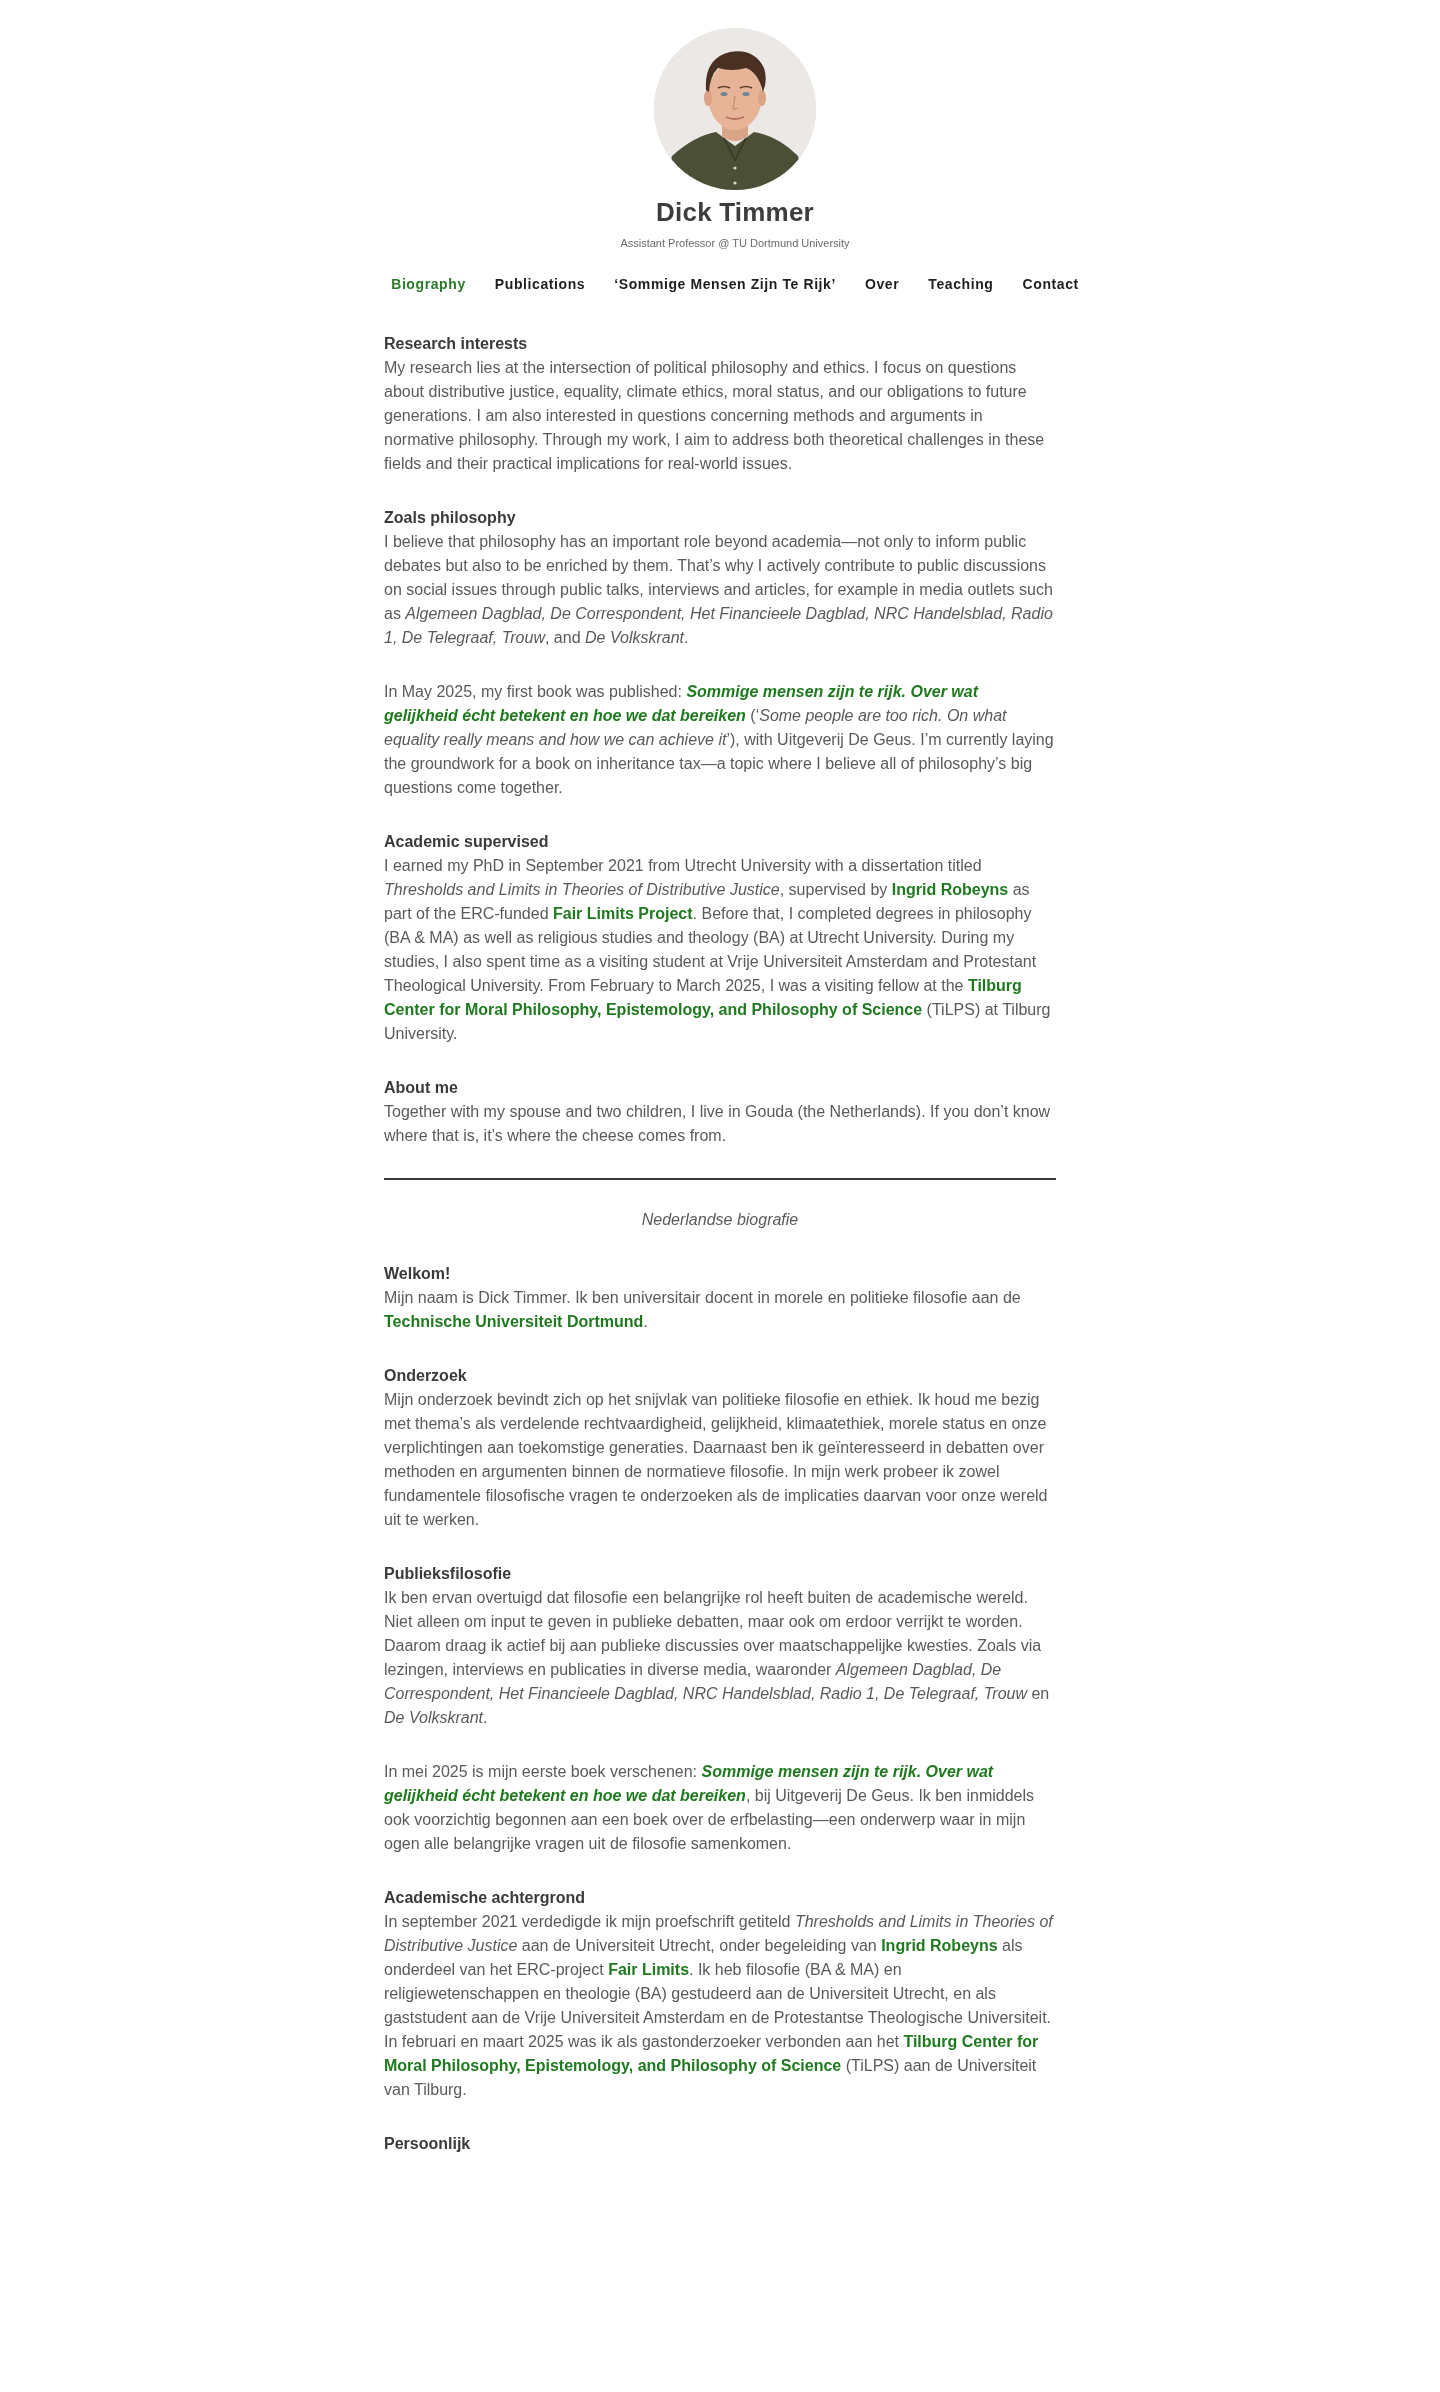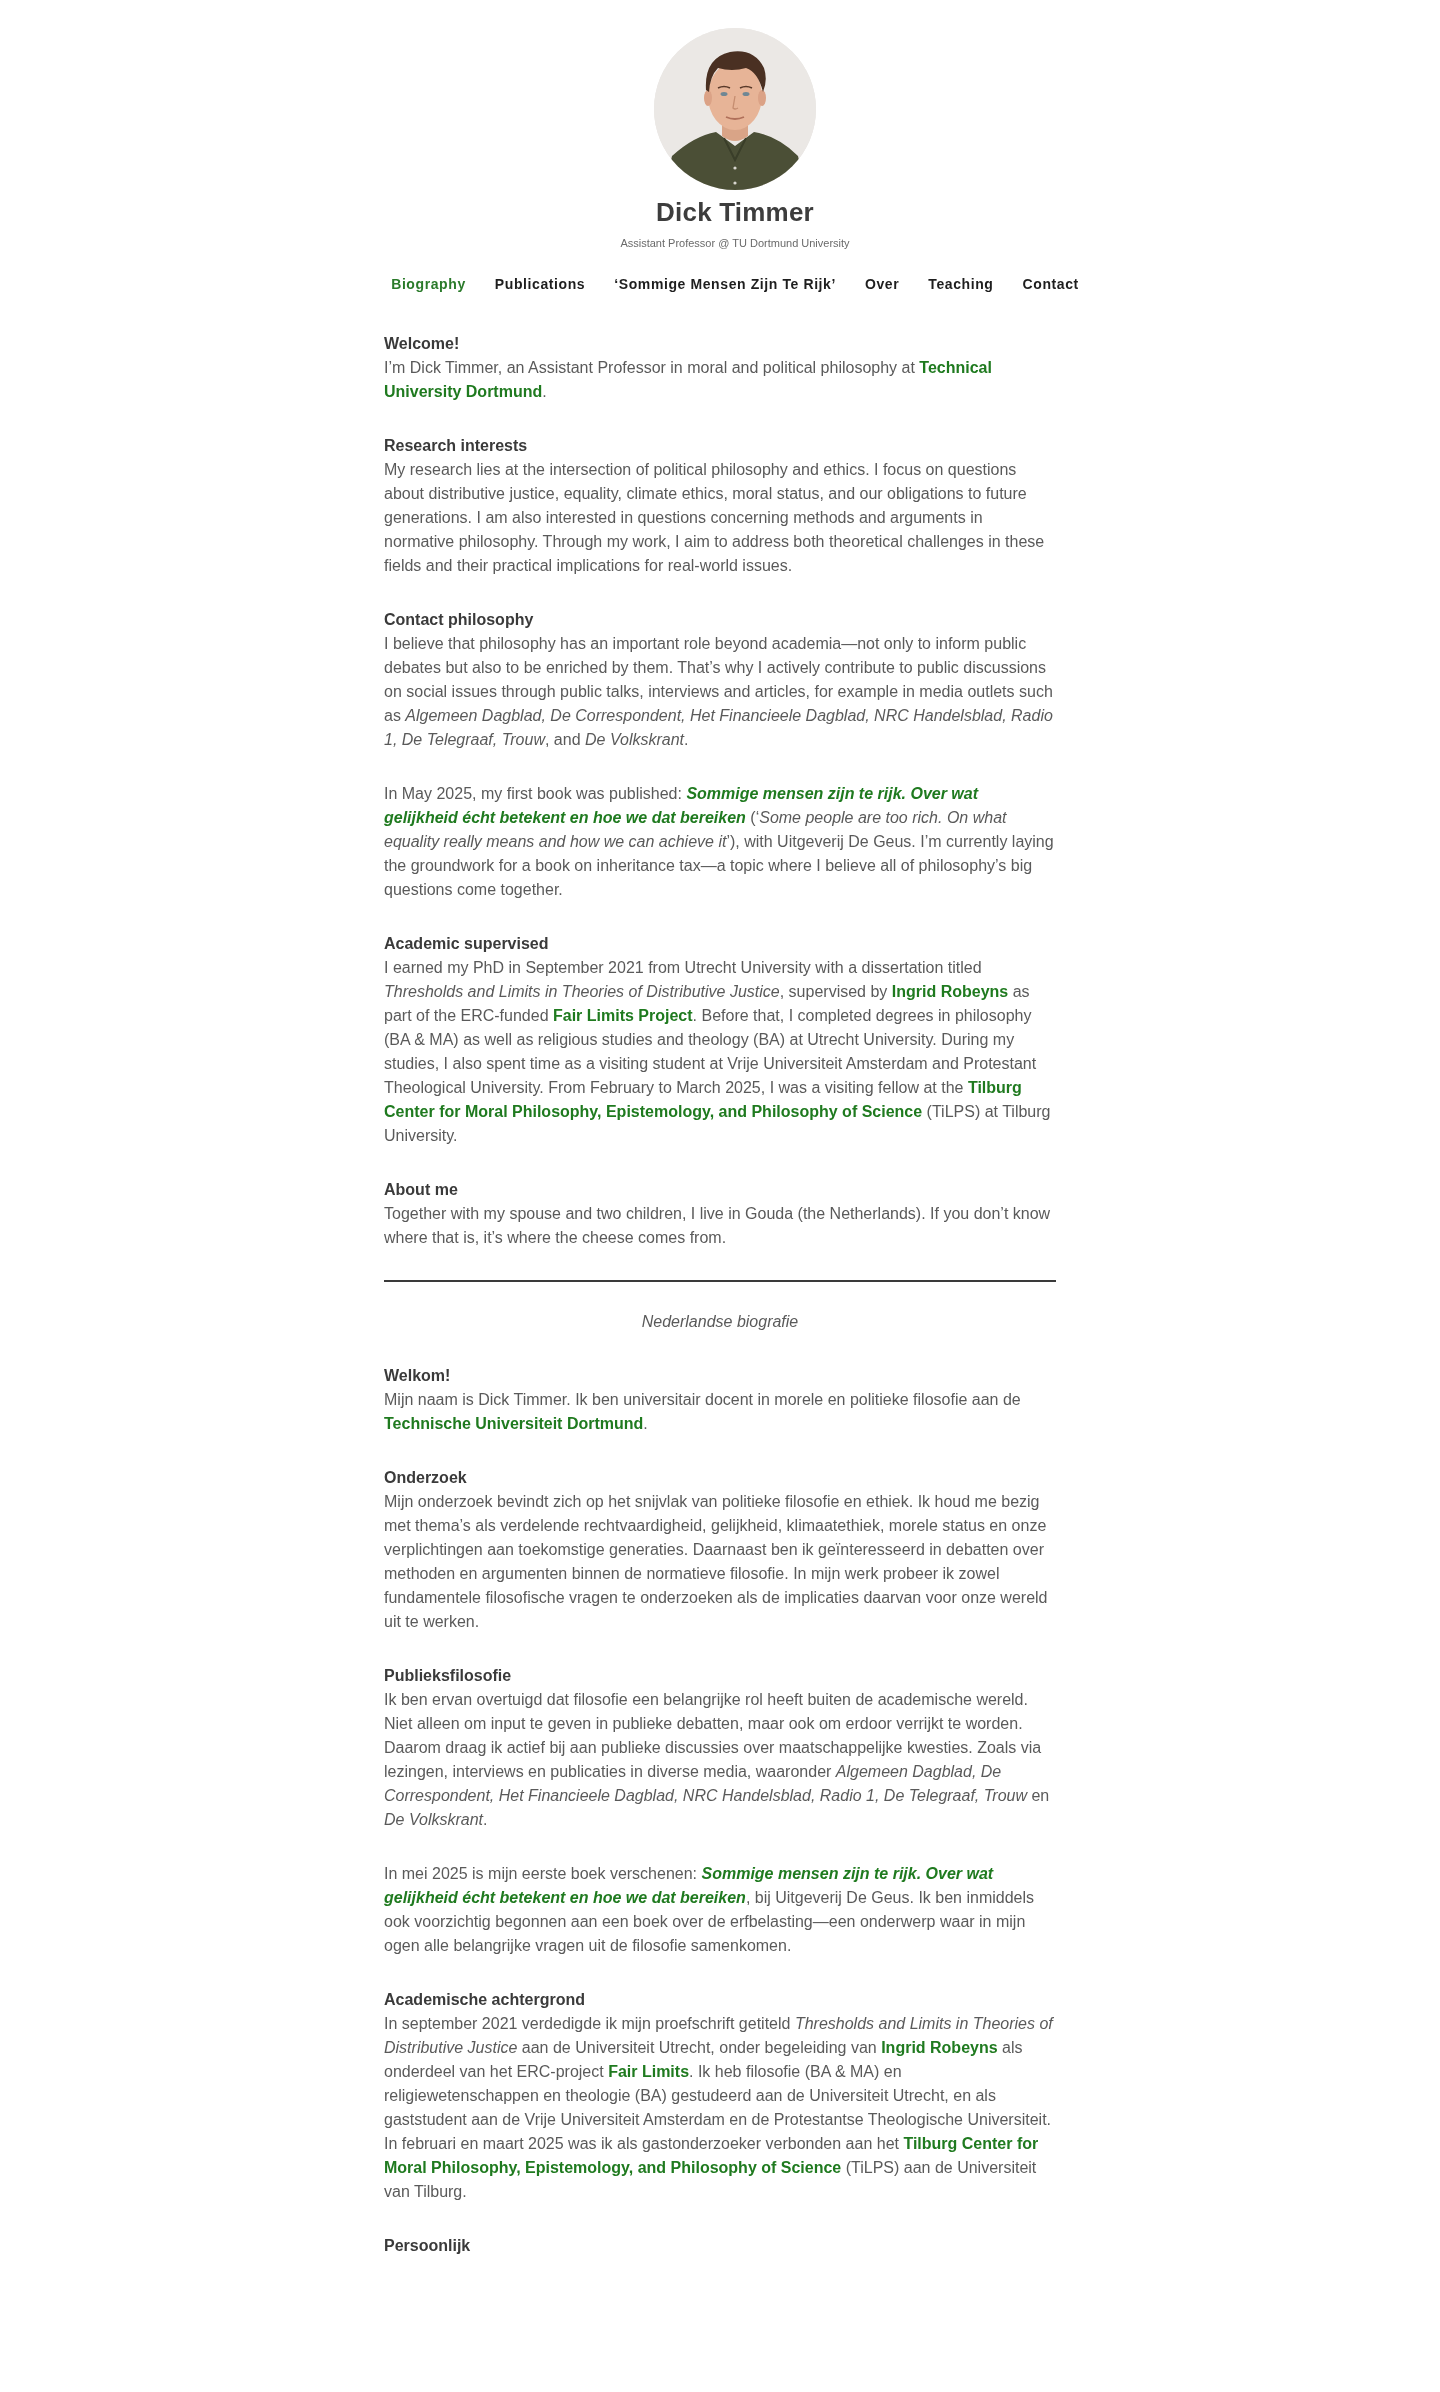--- a/index.html
+++ b/index.html
@@ -127,32 +127,28 @@
     <a href="#">Publications</a>
     <a href="#">‘Sommige Mensen Zijn Te Rijk’</a>
     <a href="#">Over</a>
     <a href="#">Teaching</a>
     <a href="#">Contact</a>
   </nav>
 </header>
 
 <main class="content">
 
-  <section class="section">
-    <h3>Welcome!</h3>
-    <p><span>I’m Dick Timmer, an Assistant Professor in moral and political philosophy at </span><a href="#" class="link">Technical University Dortmund</a><span>.</span></p>
-  </section>
 
   <section class="section">
     <h3>Research interests</h3>
     <p>My research lies at the intersection of political philosophy and ethics. I focus on questions about distributive justice, equality, climate ethics, moral status, and our obligations to future generations. I am also interested in questions concerning methods and arguments in normative philosophy. Through my work, I aim to address both theoretical challenges in these fields and their practical implications for real-world issues.</p>
   </section>
 
   <section class="section">
-    <h3>Contact philosophy</h3>
+    <h3>Zoals philosophy</h3>
     <p><span>I believe that philosophy has an important role beyond academia—not only to inform public debates but also to be enriched by them. That’s why I actively contribute to public discussions on social issues through public talks, interviews and articles, for example in media outlets such as </span><em>Algemeen Dagblad, De Correspondent, Het Financieele Dagblad, NRC Handelsblad, Radio 1, De Telegraaf, Trouw</em><span>, and </span><em>De Volkskrant</em><span>.</span></p>
   </section>
 
   <section class="section">
     <p><span>In May 2025, my first book was published: </span><a href="#" class="link italic">Sommige mensen zijn te rijk. Over wat gelijkheid écht betekent en hoe we dat bereiken</a><span> (‘</span><em>Some people are too rich. On what equality really means and how we can achieve it</em><span>’), with Uitgeverij De Geus. I’m currently laying the groundwork for a book on inheritance tax—a topic where I believe all of philosophy’s big questions come together.</span></p>
   </section>
 
   <section class="section">
     <h3>Academic supervised</h3>
     <p><span>I earned my PhD in September 2021 from Utrecht University with a dissertation titled </span><em>Thresholds and Limits in Theories of Distributive Justice</em><span>, supervised by </span><a href="#" class="link">Ingrid Robeyns</a><span> as part of the ERC-funded </span><a href="#" class="link">Fair Limits Project</a><span>. Before that, I completed degrees in philosophy (BA &amp; MA) as well as religious studies and theology (BA) at Utrecht University. During my studies, I also spent time as a visiting student at Vrije Universiteit Amsterdam and Protestant Theological University. From February to March 2025, I was a visiting fellow at the </span><a href="#" class="link">Tilburg Center for Moral Philosophy, Epistemology, and Philosophy of Science</a><span> (TiLPS) at Tilburg University.</span></p>

